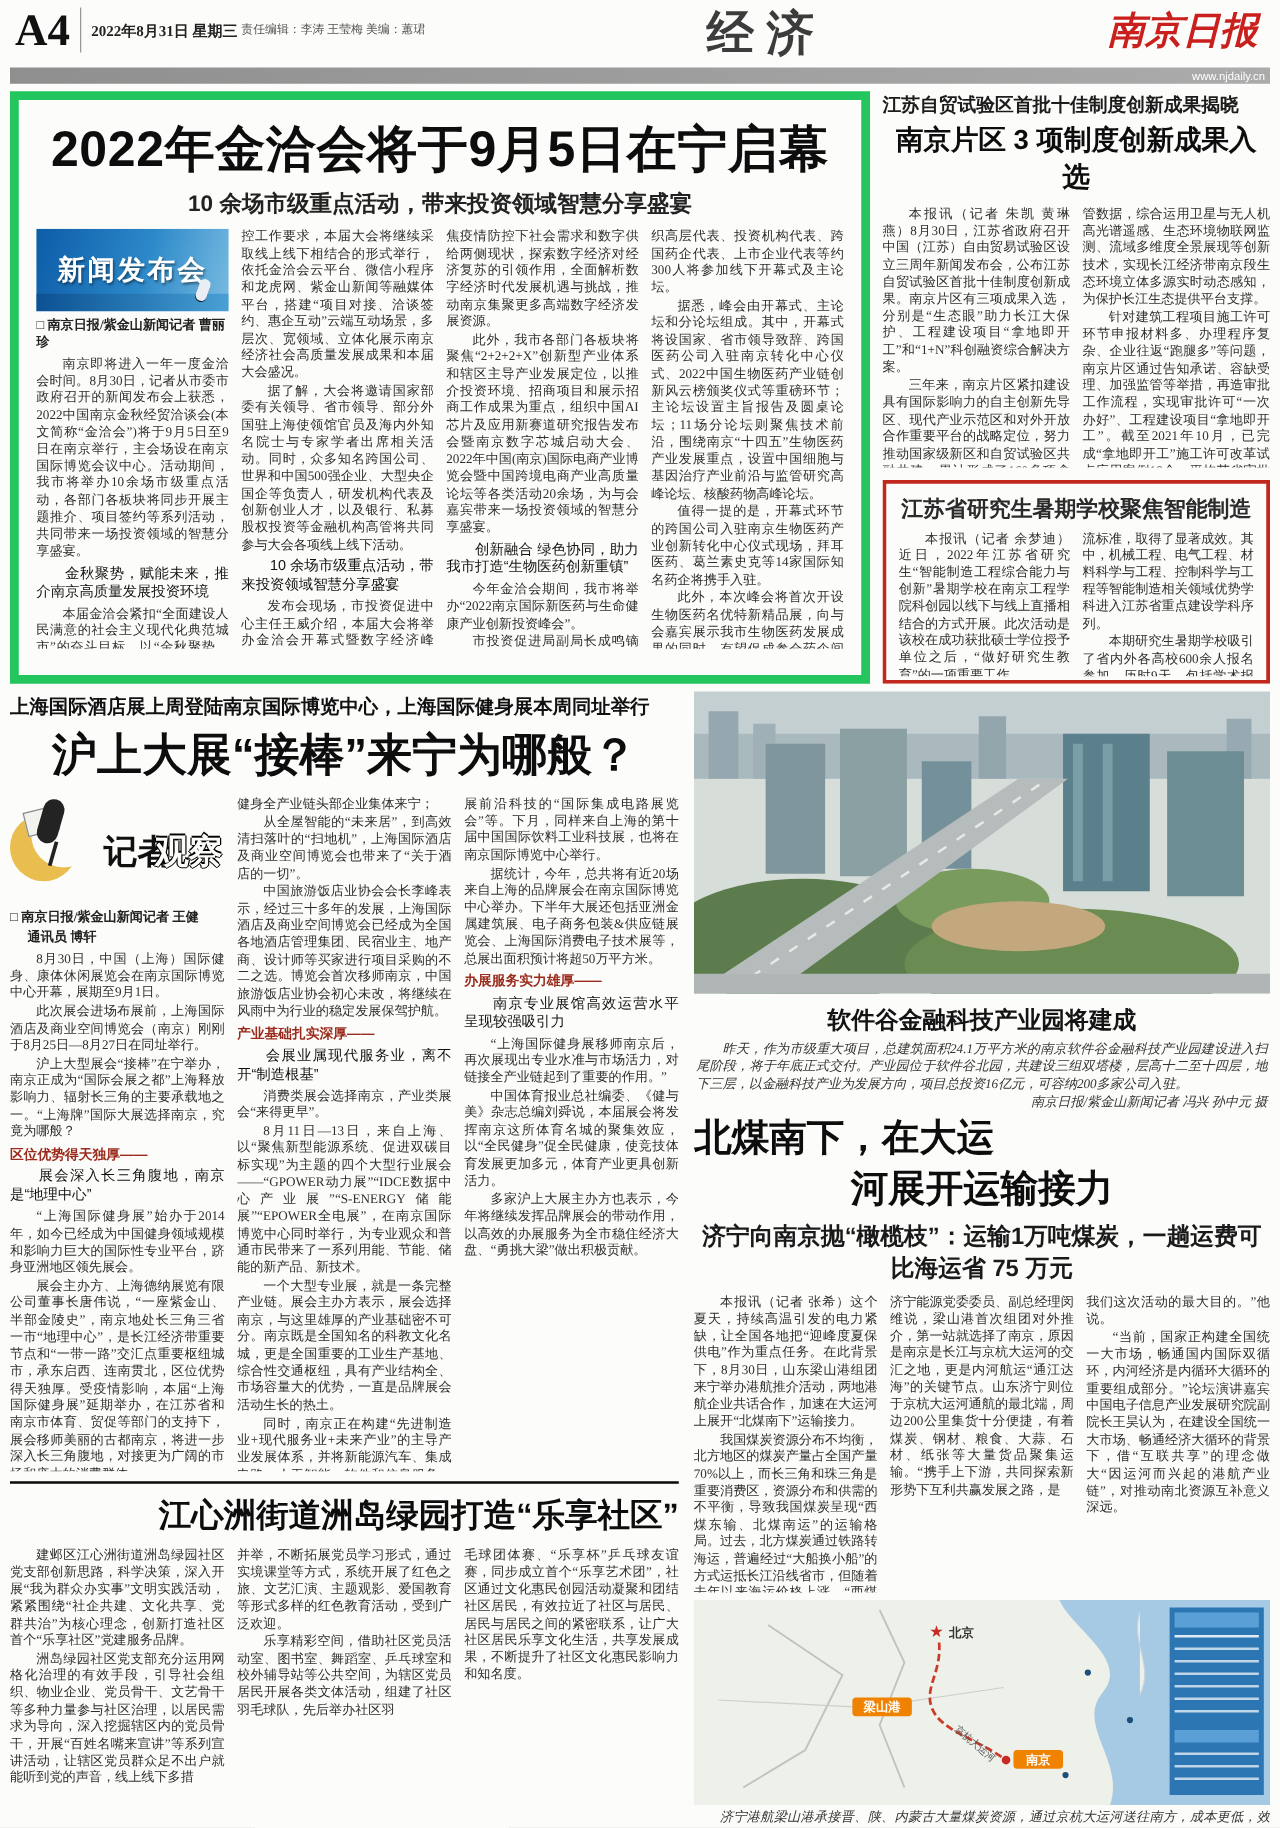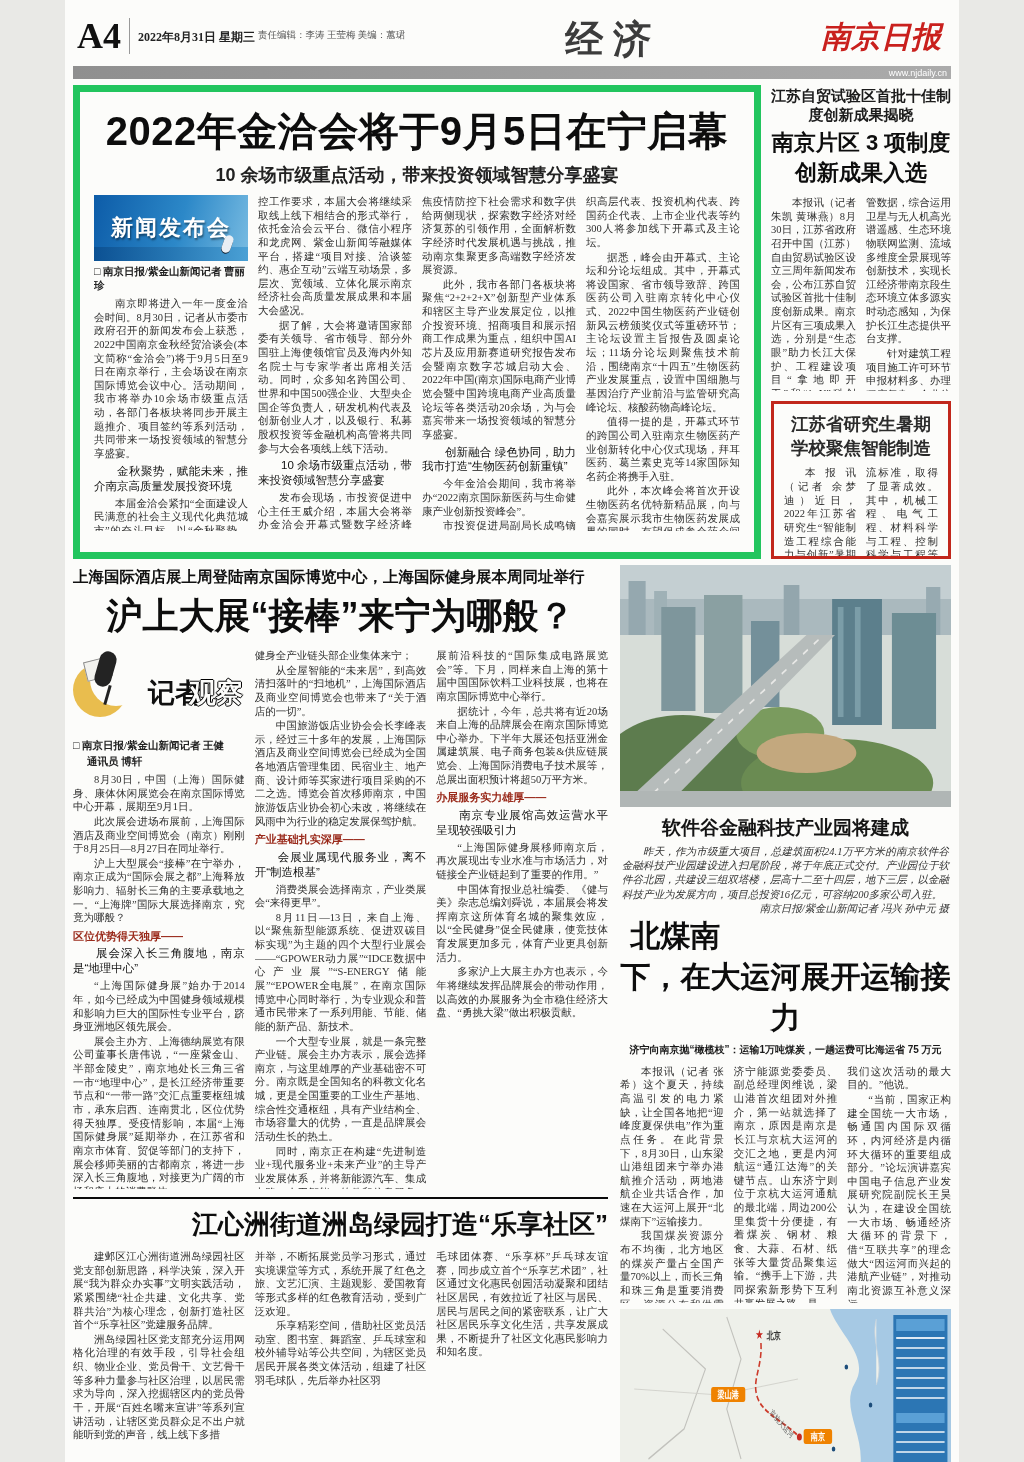--- a/index.html
+++ b/index.html
@@ -1,18 +1,18 @@
 <!DOCTYPE html>
 <html><head>
 <meta charset="utf-8">
 <style>
   html,body{margin:0;padding:0;background:#e9e9e6;}
-  .page{position:relative;width:894px;height:1462px;margin:0 auto;background:#fcfcfa;
+  .page{position:relative;width:1024px;height:1462px;margin:0 auto;background:#fcfcfa;
         font-family:"Liberation Serif","DejaVu Serif",serif;color:#2a2a2a;overflow:hidden;
-        box-sizing:border-box;padding:12px 8px;}
+        box-sizing:border-box;padding:0 8px;}
   
   .hdr{display:flex;align-items:flex-start;justify-content:space-between;padding:6px 4px 2px 4px;height:46px;}
   .hdr-left{display:flex;align-items:center;gap:8px;}
   .pageno{font-size:36px;font-weight:900;font-family:"Liberation Serif",serif;line-height:1;color:#111;}
   .vr{width:1px;height:36px;background:#999;}
   .hmeta{display:flex;flex-direction:row;gap:3px;padding-top:2px;}
   .hdate{font-size:12px;font-weight:bold;color:#222;}
   .heds{font-size:9.5px;color:#555;}
   .hsec{font-size:38px;font-weight:900;color:#3c3c3c;letter-spacing:10px;line-height:1;padding-top:2px;}
   .hmast{font-size:30px;font-weight:900;color:#c9201d;font-style:italic;line-height:1.1;padding:2px 6px 0 0;}
@@ -39,21 +39,21 @@
           display:flex;align-items:center;justify-content:center;margin-bottom:4px;overflow:hidden;}
   .banner span.bt{color:#fff;font-size:22px;font-weight:900;font-family:"Liberation Sans",sans-serif;
           letter-spacing:2px;text-shadow:1px 2px 2px rgba(0,0,0,.45);}
   .banner .wave{position:absolute;bottom:0;left:0;right:0;height:14px;
           background:linear-gradient(90deg,#0a4c8c,#3f9ad2);opacity:.8;}
   .banner .mic{position:absolute;right:16px;bottom:8px;width:9px;height:18px;border-radius:5px;
           background:#e8eef4;transform:rotate(20deg);box-shadow:0 1px 0 #123;}
   
   .topright{flex:1;display:flex;flex-direction:column;gap:10px;overflow:hidden;}
   .zm{overflow:hidden;}
-  .zm-kicker{margin:2px 0;text-align:center;font-size:15px;font-weight:bold;font-family:"Liberation Sans",sans-serif;color:#1c1c1c;}
+  .zm-kicker{margin:2px 0;font-size:15px;font-weight:bold;font-family:"Liberation Sans",sans-serif;color:#1c1c1c;}
   .zm h2{margin:3px 0 8px 0;text-align:center;font-size:22px;font-weight:900;font-family:"Liberation Sans",sans-serif;color:#0d0d0d;}
   .zm-cols{height:218px;}
   .redbox{border:3px solid #c1271c;padding:6px 10px;overflow:hidden;box-sizing:border-box;height:168px;}
   .redbox h3{margin:2px 0 6px 0;text-align:center;font-size:17.5px;font-weight:800;
              font-family:"Liberation Sans",sans-serif;color:#2b2b2b;}
   .ss-cols{height:116px;}
   
   .midrow{display:flex;gap:12px;margin-top:6px;}
   .midleft{width:535px;}
   .hs-kicker{margin:2px 0;font-size:15.5px;font-weight:bold;font-family:"Liberation Sans",sans-serif;color:#111;}
@@ -76,21 +76,21 @@
   
   .midright{flex:1;overflow:hidden;}
   .photo{margin:0;height:242px;overflow:hidden;}
   .photo svg{display:block;width:100%;height:100%;}
   .sv{padding:4px 2px;}
   .sv h3{margin:4px 0 4px 0;text-align:center;font-size:19px;font-weight:800;font-family:"Liberation Sans",sans-serif;color:#141414;}
   .sv-cap{margin:2px 0;font-size:10.5px;line-height:1.35;text-align:justify;font-style:italic;color:#333;text-indent:2em;}
   .sv-credit{font-style:italic;white-space:nowrap;float:right;padding-left:8px;}
   .coal{margin-top:8px;}
   .coal h2{margin:2px 0;text-align:center;font-size:30px;font-weight:900;font-family:"Liberation Sans",sans-serif;color:#0d0d0d;}
-  .coal-sub{margin:4px 0 8px 0;text-align:center;font-size:10px;font-weight:bold;font-family:"Liberation Sans",sans-serif;color:#1a1a1a;}
+  .coal-sub{margin:4px 0 8px 0;text-align:center;font-size:19px;font-weight:bold;font-family:"Liberation Sans",sans-serif;color:#1a1a1a;}
   .coal-cols{height:238px;}
   .map{margin:6px 0 0 0;height:164px;overflow:hidden;}
   .map svg{display:block;width:100%;height:100%;}
   .map-cap{margin:4px 0 0 0;font-size:10.5px;line-height:1.35;font-style:italic;text-align:justify;color:#333;text-indent:2em;}
 </style>
 </head>
 <body>
 
 <div class="page">
 

